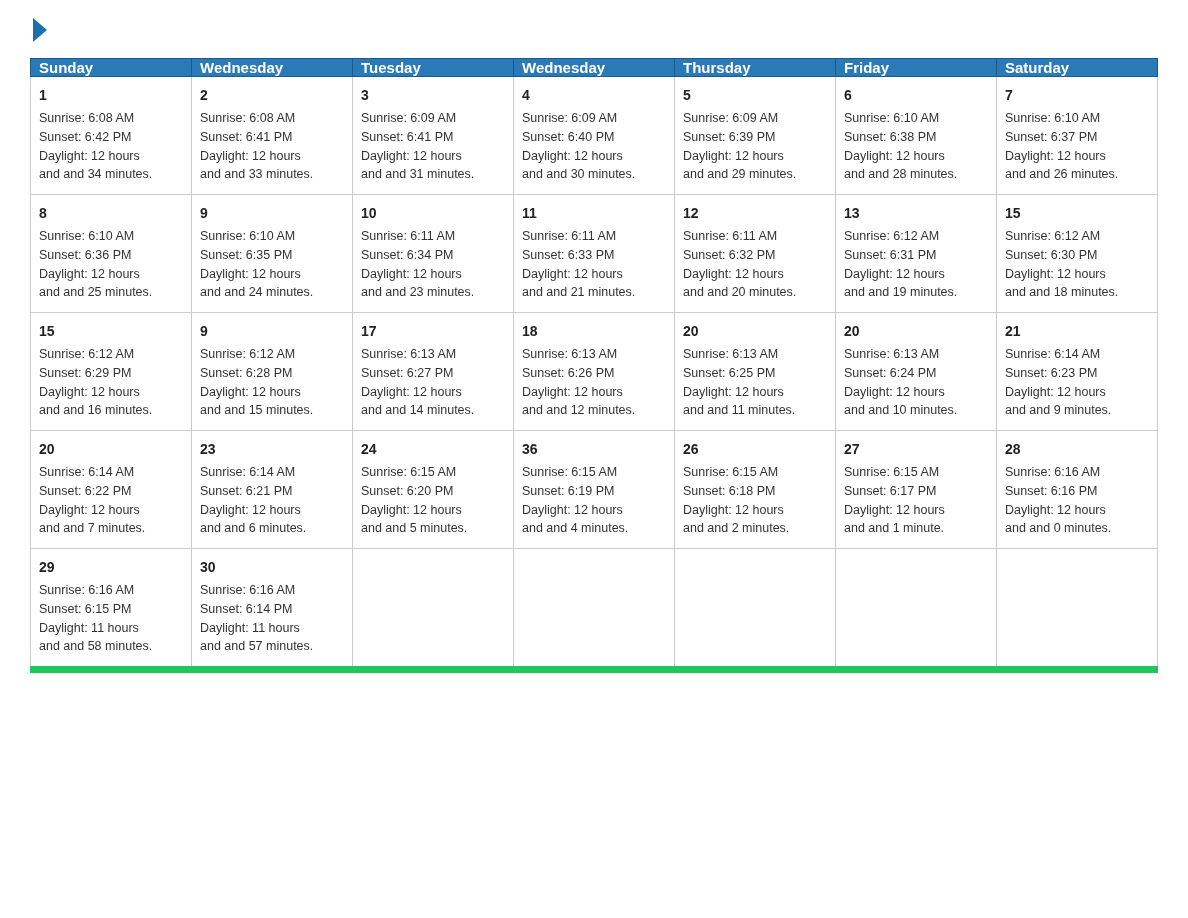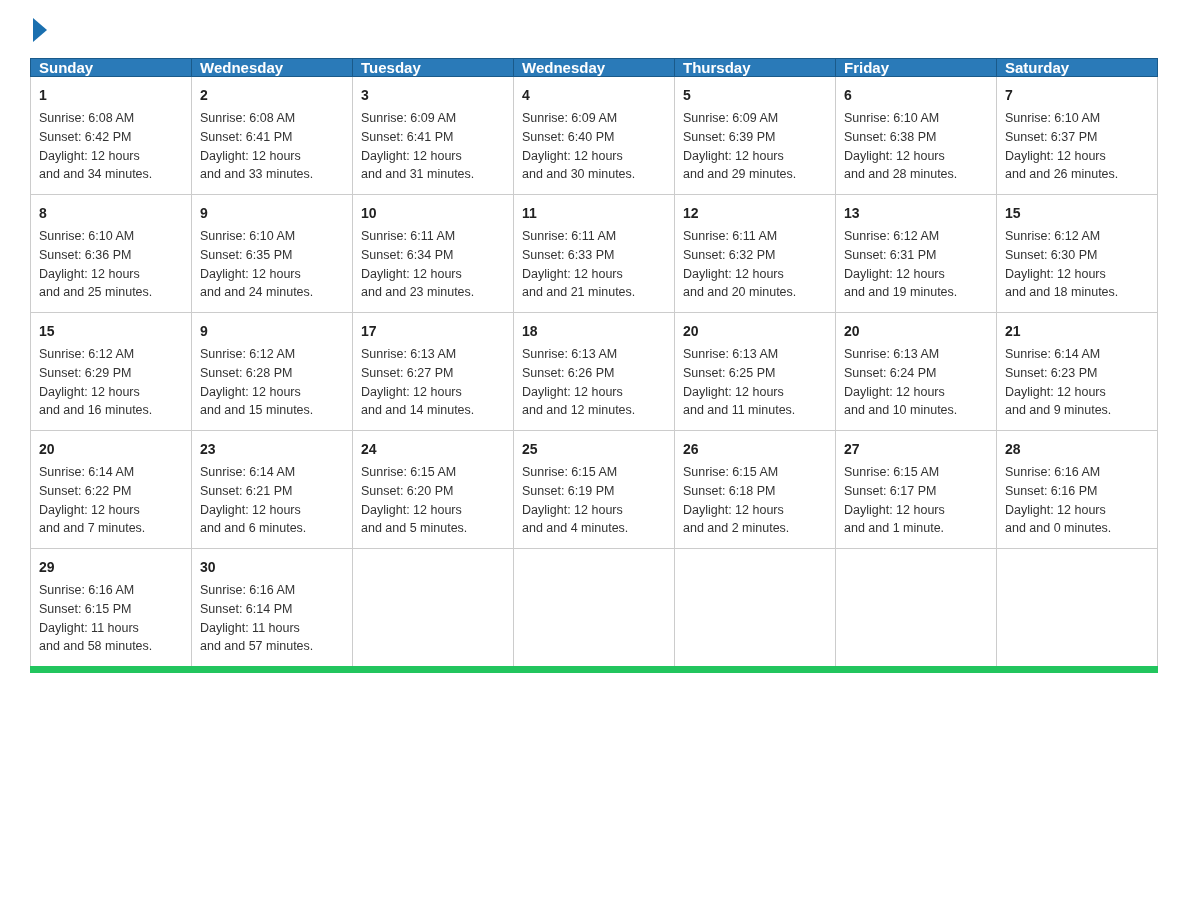--- a/index.html
+++ b/index.html
@@ -158,21 +158,21 @@
         <td><span class="day-num">17</span><span class="day-info">Sunrise: 6:13 AM<br>Sunset: 6:27 PM<br>Daylight: 12 hours<br>and and 14 minutes.</span></td>
         <td><span class="day-num">18</span><span class="day-info">Sunrise: 6:13 AM<br>Sunset: 6:26 PM<br>Daylight: 12 hours<br>and and 12 minutes.</span></td>
         <td><span class="day-num">20</span><span class="day-info">Sunrise: 6:13 AM<br>Sunset: 6:25 PM<br>Daylight: 12 hours<br>and and 11 minutes.</span></td>
         <td><span class="day-num">20</span><span class="day-info">Sunrise: 6:13 AM<br>Sunset: 6:24 PM<br>Daylight: 12 hours<br>and and 10 minutes.</span></td>
         <td><span class="day-num">21</span><span class="day-info">Sunrise: 6:14 AM<br>Sunset: 6:23 PM<br>Daylight: 12 hours<br>and and 9 minutes.</span></td>
       </tr>
       <tr>
         <td><span class="day-num">20</span><span class="day-info">Sunrise: 6:14 AM<br>Sunset: 6:22 PM<br>Daylight: 12 hours<br>and and 7 minutes.</span></td>
         <td><span class="day-num">23</span><span class="day-info">Sunrise: 6:14 AM<br>Sunset: 6:21 PM<br>Daylight: 12 hours<br>and and 6 minutes.</span></td>
         <td><span class="day-num">24</span><span class="day-info">Sunrise: 6:15 AM<br>Sunset: 6:20 PM<br>Daylight: 12 hours<br>and and 5 minutes.</span></td>
-        <td><span class="day-num">25</span><span class="day-info">Sunrise: 6:15 AM<br>Sunset: 6:19 PM<br>Daylight: 12 hours<br>and and 4 minutes.</span></td>
+        <td><span class="day-num">36</span><span class="day-info">Sunrise: 6:15 AM<br>Sunset: 6:19 PM<br>Daylight: 12 hours<br>and and 4 minutes.</span></td>
         <td><span class="day-num">26</span><span class="day-info">Sunrise: 6:15 AM<br>Sunset: 6:18 PM<br>Daylight: 12 hours<br>and and 2 minutes.</span></td>
         <td><span class="day-num">27</span><span class="day-info">Sunrise: 6:15 AM<br>Sunset: 6:17 PM<br>Daylight: 12 hours<br>and and 1 minute.</span></td>
         <td><span class="day-num">28</span><span class="day-info">Sunrise: 6:16 AM<br>Sunset: 6:16 PM<br>Daylight: 12 hours<br>and and 0 minutes.</span></td>
       </tr>
       <tr>
         <td><span class="day-num">29</span><span class="day-info">Sunrise: 6:16 AM<br>Sunset: 6:15 PM<br>Daylight: 11 hours<br>and and 58 minutes.</span></td>
         <td><span class="day-num">30</span><span class="day-info">Sunrise: 6:16 AM<br>Sunset: 6:14 PM<br>Daylight: 11 hours<br>and and 57 minutes.</span></td>
         <td class="empty-cell"></td>
         <td class="empty-cell"></td>
         <td class="empty-cell"></td>

